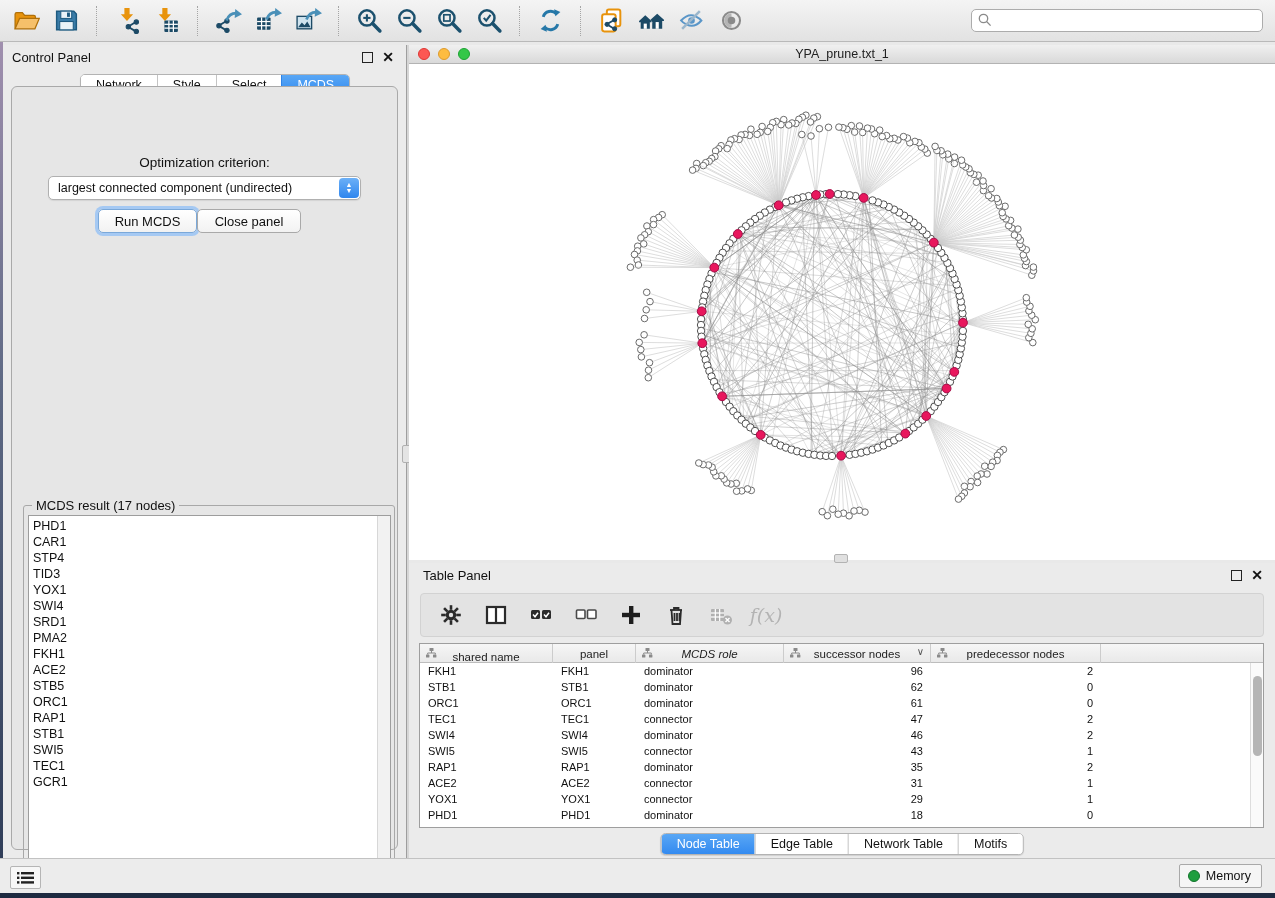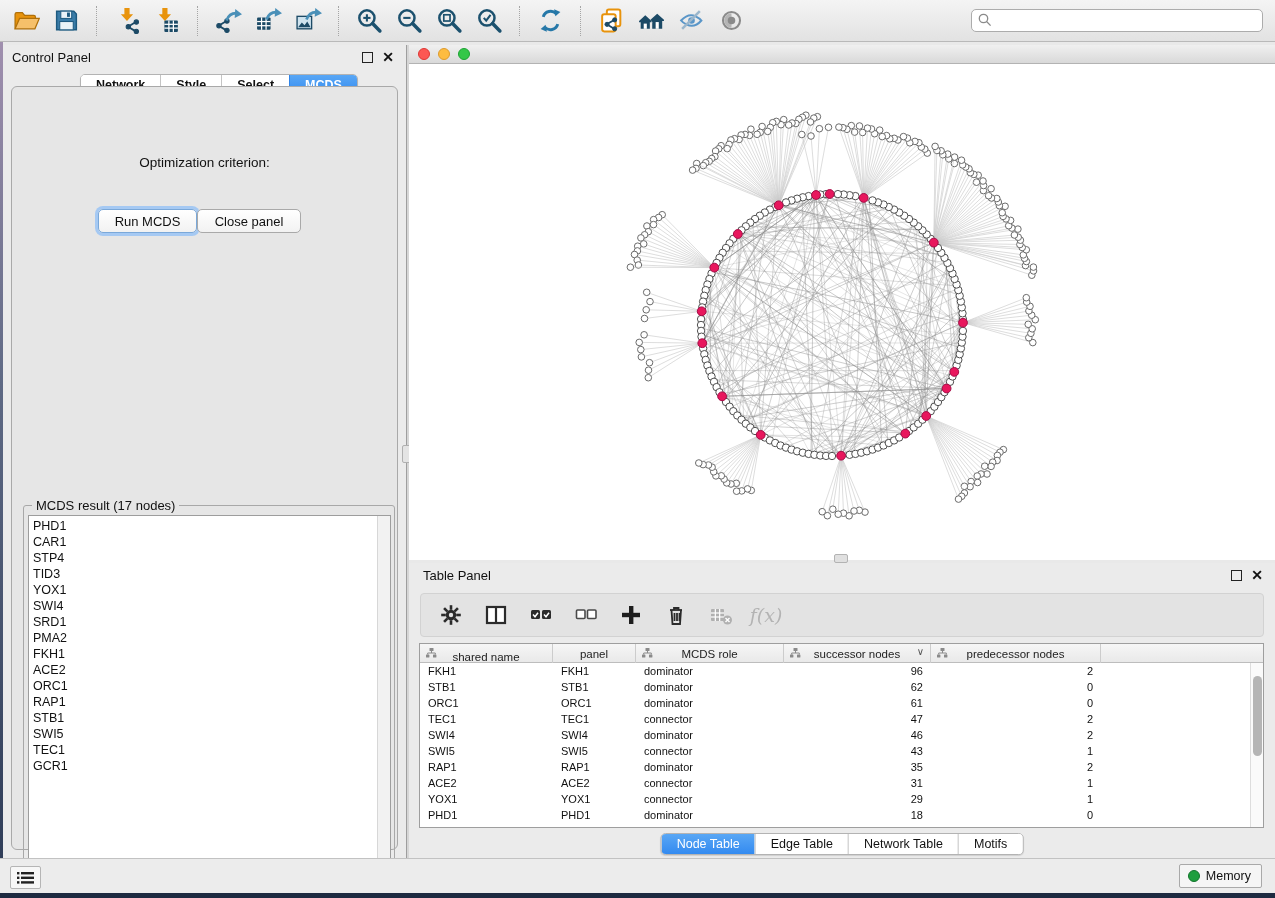--- a/index.html
+++ b/index.html
@@ -33,21 +33,21 @@
   .wctl-float { width:11px; height:11px; border:1.6px solid #222; background:transparent; }
   .wctl-close { font-size:14px; font-weight:bold; color:#111; line-height:11px; }
 
   .seg-tabs { position:absolute; display:flex; height:22px; border:1px solid #b3b3b3;
               border-radius:5px; overflow:hidden; background:#fff;
               box-shadow:0 1px 1px rgba(0,0,0,.12); }
   .seg { display:flex; align-items:center; justify-content:center; padding:0 15px;
          font-size:12.5px; color:#111; background:#fff; border-left:1px solid #c4c4c4; }
   .seg:first-child { border-left:none; }
   .seg.active { background:linear-gradient(180deg,#59a7f5,#338af0); color:#fff; border-left-color:#2f84e8; }
-  .cp-tabs { left:77px; top:29px;font-weight:bold; }
+  .cp-tabs { left:77px; top:29px; }
 
   .tab-pane { position:absolute; left:8px; top:41px; width:387px; height:764px;
               border:1px solid #a9a9a9; border-radius:6px; background:#e6e6e6;padding-left:16px; }
   .opt-label { position:absolute; left:0; top:68px; width:100%; text-align:center;
                font-size:13.5px; color:#111; }
   .combo { position:absolute; left:36px; top:89px; width:313px; height:24px; background:#fff;
            border:1px solid #b0b0b0; border-radius:5px; display:flex; align-items:center;
            font-size:12.5px; color:#111; padding-left:9px;
            box-shadow:0 1px 1px rgba(0,0,0,.08); }
   .combo-stepper { position:absolute; right:1px; top:1px; width:20px; height:20px; border-radius:4px;
@@ -340,20 +340,27 @@
       <div class="seg-tabs cp-tabs" id="cp-tabs">
           <div class="seg">Network</div>
           <div class="seg">Style</div>
           <div class="seg">Select</div>
           <div class="seg active">MCDS</div>
         </div>
 
       <div class="tab-pane">
         <div class="opt-label">Optimization criterion:</div>
 
+        <div class="combo">
+          <span>largest connected component (undirected)</span>
+          <span class="combo-stepper">
+              <span>▲</span>
+              <span>▼</span>
+            </span>
+        </div>
 
         <div class="btn btn-run">
           <span>Run MCDS</span>
         </div>
         <div class="btn btn-closepanel">
           <span>Close panel</span>
         </div>
 
         <div class="result-box">
           <span class="result-legend">MCDS result (17 nodes)</span>
@@ -362,20 +369,21 @@
                 <div class="result-item">PHD1</div>
                 <div class="result-item">CAR1</div>
                 <div class="result-item">STP4</div>
                 <div class="result-item">TID3</div>
                 <div class="result-item">YOX1</div>
                 <div class="result-item">SWI4</div>
                 <div class="result-item">SRD1</div>
                 <div class="result-item">PMA2</div>
                 <div class="result-item">FKH1</div>
                 <div class="result-item">ACE2</div>
+                <div class="result-item">STB5</div>
                 <div class="result-item">ORC1</div>
                 <div class="result-item">RAP1</div>
                 <div class="result-item">STB1</div>
                 <div class="result-item">SWI5</div>
                 <div class="result-item">TEC1</div>
                 <div class="result-item">GCR1</div>
               </div>
             <div class="result-scroll"></div>
           </div>
         </div>
@@ -386,20 +394,21 @@
       <div class="vsplit-handle"></div>
     </div>
 
     <div class="network-panel">
       <div class="net-titlebar">
         <div class="traffic">
           <span class="light red"></span>
           <span class="light yellow"></span>
           <span class="light green"></span>
         </div>
+        <div class="net-title">YPA_prune.txt_1</div>
       </div>
       <svg class="net-canvas" id="net-svg" viewBox="0 0 866 496" preserveAspectRatio="none">
           <g>
             <line x1="517.2" y1="352.0" x2="293.3" y2="279.2" stroke="#8f8f8f" stroke-width="0.7" stroke-opacity="0.32"></line>
             <line x1="537.6" y1="324.5" x2="390.4" y2="134.1" stroke="#8f8f8f" stroke-width="0.7" stroke-opacity="0.41"></line>
             <line x1="407.0" y1="131.0" x2="537.6" y2="324.5" stroke="#8f8f8f" stroke-width="0.7" stroke-opacity="0.59"></line>
             <line x1="528.0" y1="182.7" x2="510.9" y2="358.1" stroke="#8f8f8f" stroke-width="0.7" stroke-opacity="0.45"></line>
             <line x1="524.8" y1="178.6" x2="420.3" y2="130.0" stroke="#8f8f8f" stroke-width="0.7" stroke-opacity="0.55"></line>
             <line x1="496.3" y1="369.6" x2="554.0" y2="258.6" stroke="#8f8f8f" stroke-width="0.7" stroke-opacity="0.64"></line>
             <line x1="504.3" y1="158.3" x2="424.5" y2="392.0" stroke="#8f8f8f" stroke-width="0.7" stroke-opacity="0.62"></line>
@@ -1274,21 +1283,21 @@
                     <rect x="0" y="6.5" width="3.4" height="3" rx="0.5"></rect>
                     <rect x="7" y="6.5" width="3.4" height="3" rx="0.5"></rect>
                     <path d="M5.5 3 v2 M1.7 6.5 v-1.5 h7.6 v1.5" stroke="#8a8a8a" fill="none"></path>
                   </g>
                 </svg></span>
               <span>shared name</span>
             </div>
             <div class="th" style="width: 83px;">
               <span>panel</span>
             </div>
-            <div class="th" style="width: 148px;">
+            <div class="th" style="width: 148px; font-style: italic;">
               <span class="colicon"><svg width="11" height="10" viewBox="0 0 11 10">
                   <g fill="#8a8a8a">
                     <rect x="3.5" y="0" width="4" height="3" rx="0.5"></rect>
                     <rect x="0" y="6.5" width="3.4" height="3" rx="0.5"></rect>
                     <rect x="7" y="6.5" width="3.4" height="3" rx="0.5"></rect>
                     <path d="M5.5 3 v2 M1.7 6.5 v-1.5 h7.6 v1.5" stroke="#8a8a8a" fill="none"></path>
                   </g>
                 </svg></span>
               <span>MCDS role</span>
             </div>

